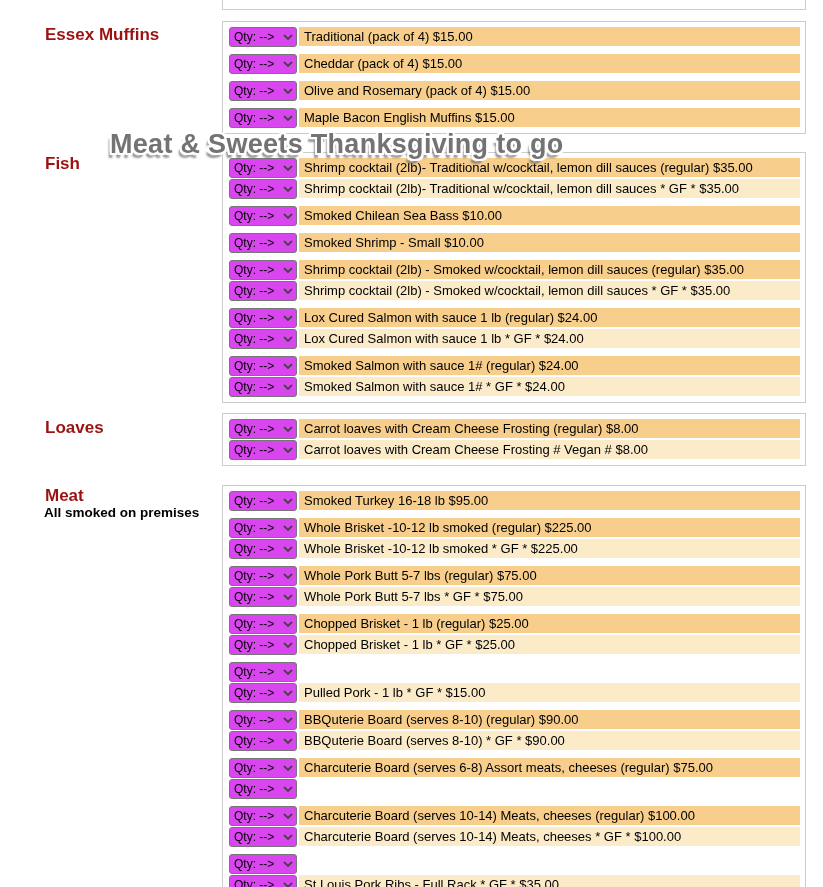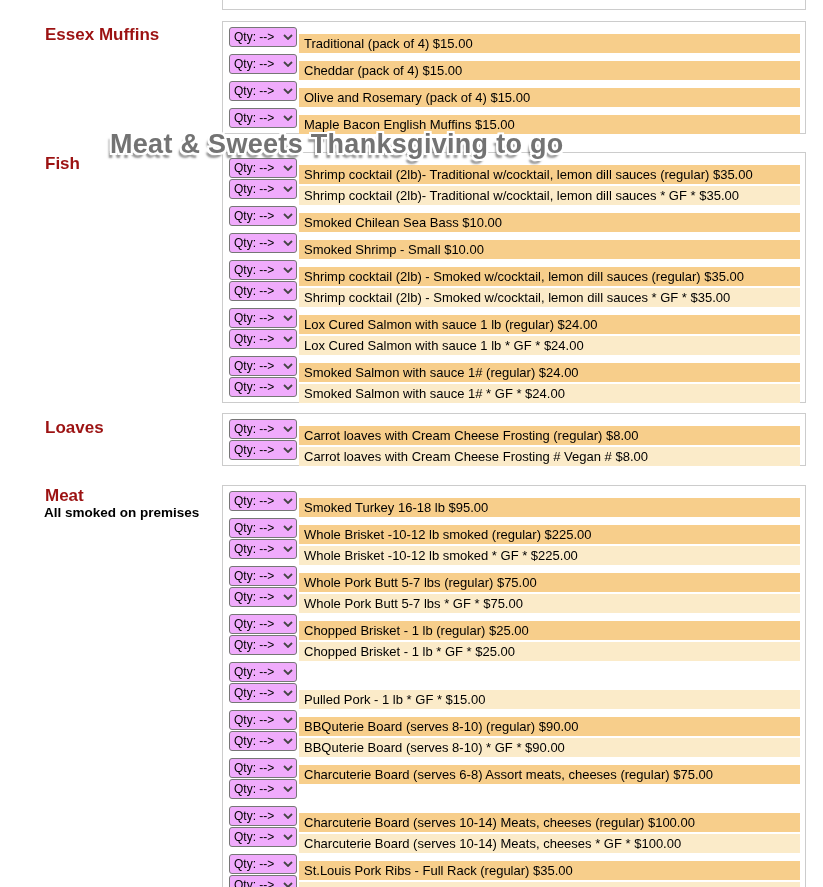--- a/index.html
+++ b/index.html
@@ -12,26 +12,26 @@
   #box-essex{top:21px;}
   #box-fish{top:152px;}
   #box-loaves{top:413px;}
   #box-meat{top:485px;height:420px;}
   .group{margin-bottom:8px;}
   .group:last-child{margin-bottom:0;}
   .row{display:flex;align-items:flex-start;height:19px;margin-bottom:2px;}
   .row:last-child{margin-bottom:0;}
   .select-wrap{position:relative;flex:0 0 68px;width:68px;height:20px;}
   .qty-select{width:100%;height:20px;appearance:none;-webkit-appearance:none;-moz-appearance:none;
-       border:1px solid #767676;border-radius:3px;background:#f0abfc;color:#000;
+       border:1px solid #767676;border-radius:3px;background:#d946ef;color:#000;
        font:12px "Liberation Sans",sans-serif;padding:0 14px 0 4px;box-sizing:border-box;}
   .caret{position:absolute;right:4px;top:7px;pointer-events:none;display:block;}
   .item-label{flex:1;margin-left:2px;background:var(--accent-row,#F7CE8B);
        font-size:13px;line-height:19px;padding-left:5px;color:#000;
-       white-space:nowrap;overflow:hidden;margin-top:7px;}
+       white-space:nowrap;overflow:hidden;}
   .item-label.alt{background:var(--alt-row,#FBEBC9);}
   .cat-heading{position:absolute;left:45px;font-size:17px;font-weight:bold;
        color:var(--heading-red,#9C1212);white-space:nowrap;}
   #h-essex{top:25px;}
   #h-fish{top:154px;}
   #h-loaves{top:418px;}
   #h-meat{top:486px;}
   .sub-heading{position:absolute;left:44px;top:505px;font-size:13.5px;font-weight:bold;
        color:#000;white-space:nowrap;}
   .overlay-title{position:absolute;left:110px;top:129px;z-index:5;
@@ -281,21 +281,20 @@
               <polyline points="1,1 5,5 9,1" fill="none" stroke="#444" stroke-width="1.8"></polyline>
             </svg></span>
           <span class="item-label alt">Charcuterie Board (serves 10-14) Meats, cheeses * GF * $100.00</span>
         </div>
       </div>
       <div class="group">
         <div class="row">
           <span class="select-wrap"><select class="qty-select"><option>Qty: --&gt;</option></select><svg class="caret" width="10" height="6" viewBox="0 0 10 6">
               <polyline points="1,1 5,5 9,1" fill="none" stroke="#444" stroke-width="1.8"></polyline>
             </svg></span>
-          <span class="item-label">St.Louis Pork Ribs - Full Rack (regular) $35.00</span>
         </div>
         <div class="row">
           <span class="select-wrap"><select class="qty-select"><option>Qty: --&gt;</option></select><svg class="caret" width="10" height="6" viewBox="0 0 10 6">
               <polyline points="1,1 5,5 9,1" fill="none" stroke="#444" stroke-width="1.8"></polyline>
             </svg></span>
           <span class="item-label alt">St.Louis Pork Ribs - Full Rack * GF * $35.00</span>
         </div>
       </div>
     </div>
 

